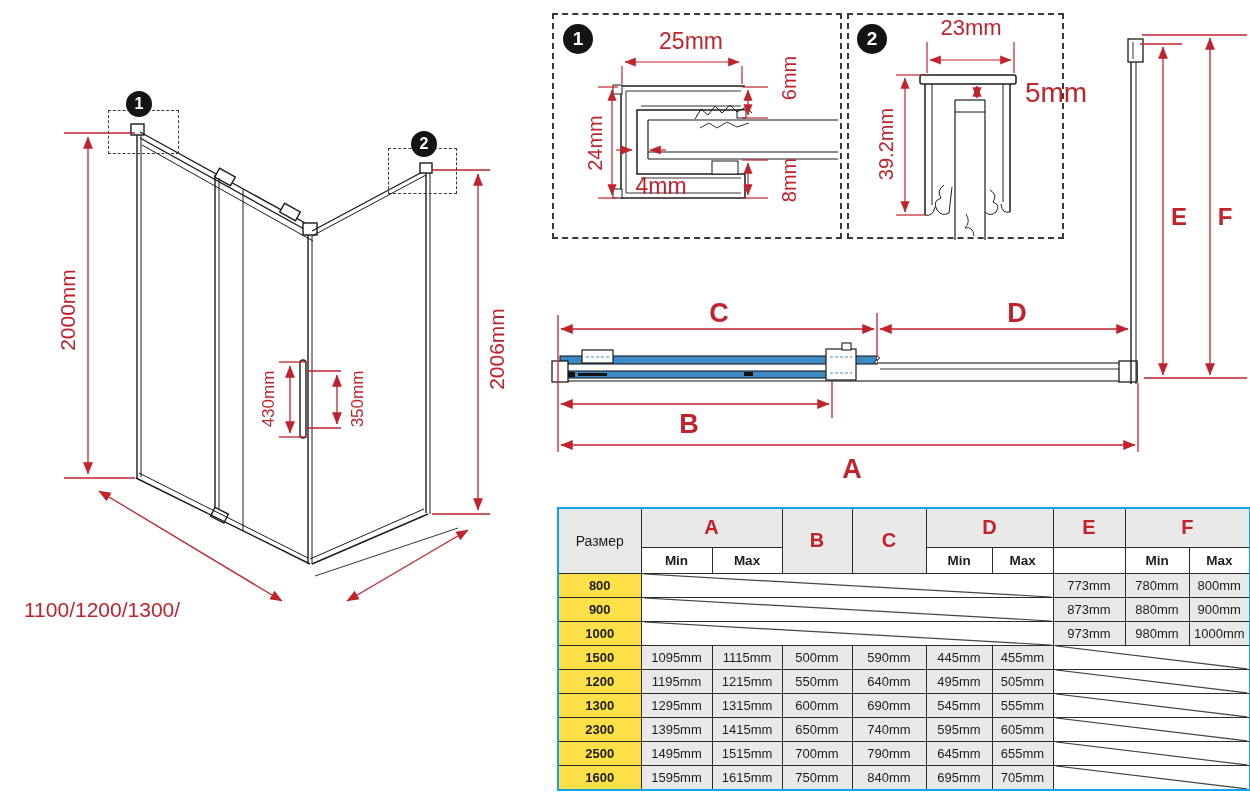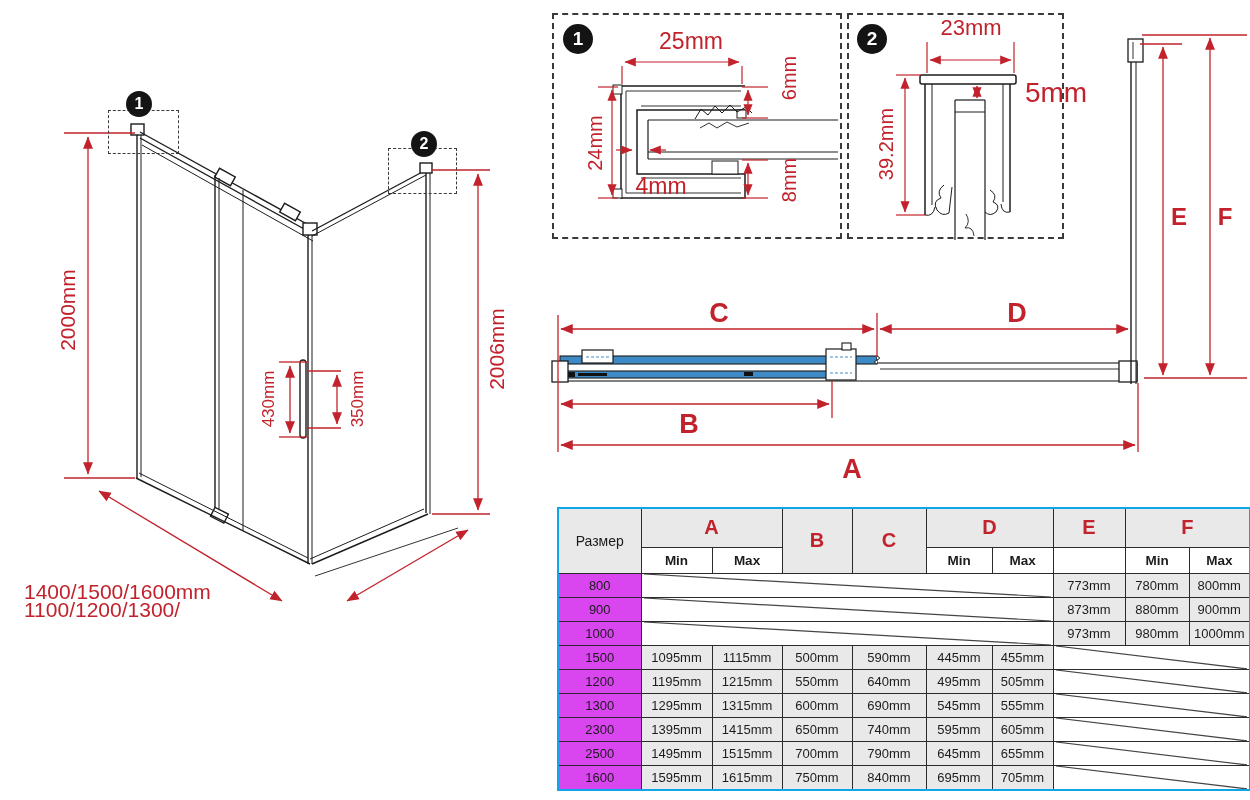--- a/index.html
+++ b/index.html
@@ -21,21 +21,21 @@
   
   table.size{position:absolute;left:557px;top:507px;border-collapse:collapse;table-layout:fixed;
              width:692px;font-size:13px;color:#1c1c1c;}
   table.size td{border:1px solid #2b2b2b;text-align:center;vertical-align:middle;padding:0 2px;
                 overflow:hidden;}
   table.size{border:2px solid #0ea5e9;}
   tr.h1{height:39px;} tr.h2{height:26px;} tr.dr{height:24px;}
   td.letter{color:#c2222b;font-weight:bold;font-size:20px;background:#e9e9e9;}
   td.szh{font-size:14px;background:#e9e9e9;}
   td.mm{font-weight:bold;font-size:13.5px;background:#fff;}
-  td.rz{font-weight:normal;background:#d946ef;}
+  td.rz{font-weight:bold;background:#fde047;}
   td.v{background:#e9e9e9;}
   td.x{padding:0;background:#fff;}
   svg.strike{display:block;width:100%;height:23px;}
 </style>
 </head>
 <body>
 
 <div class="canvas">
 
   <svg class="art" width="1250" height="800" viewBox="0 0 1250 800">
@@ -225,21 +225,20 @@
     </div>
   <div class="marker bigm" style="left:857px;top:24px;">
       <span>2</span>
     </div>
 
   <div class="lbl rot" style="left:22px;top:299px;width:90px;height:22px;">2000mm</div>
   <div class="lbl rot" style="left:451px;top:338px;width:90px;height:22px;">2006mm</div>
   <div class="lbl rot" style="left:236px;top:390px;width:64px;height:18px;font-size:17px;">430mm</div>
   <div class="lbl rot" style="left:325px;top:390px;width:64px;height:18px;font-size:17px;">350mm</div>
   <div class="lbl left" style="left:24px;top:553px;width:220px;height:24px;margin-top:44px;">1100/1200/1300/</div>
-  <div class="lbl left" style="left:24px;top:579px;width:230px;height:24px;">1400/1500/1600mm</div>
 
   <div class="lbl" style="left:651px;top:29px;width:80px;height:24px;font-size:23px;">25mm</div>
   <div class="lbl rot" style="left:555px;top:133px;width:80px;height:20px;font-size:20px;">24mm</div>
   <div class="lbl" style="left:631px;top:174px;width:60px;height:24px;font-size:23px;">4mm</div>
   <div class="lbl rot" style="left:759px;top:68px;width:60px;height:20px;font-size:20px;">6mm</div>
   <div class="lbl rot" style="left:759px;top:170px;width:60px;height:20px;font-size:20px;">8mm</div>
 
   <div class="lbl" style="left:931px;top:16px;width:80px;height:24px;font-size:22px;">23mm</div>
   <div class="lbl" style="left:1026px;top:82px;width:60px;height:22px;font-size:28px;">5mm</div>
   <div class="lbl rot" style="left:838px;top:134px;width:96px;height:20px;font-size:20px;">39.2mm</div>

